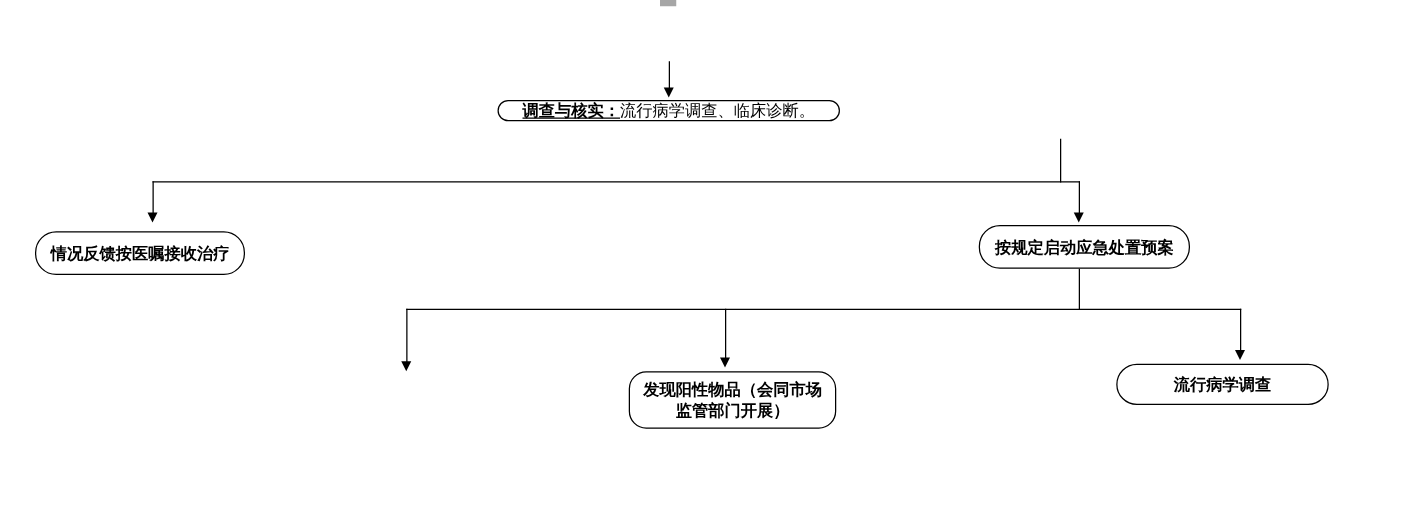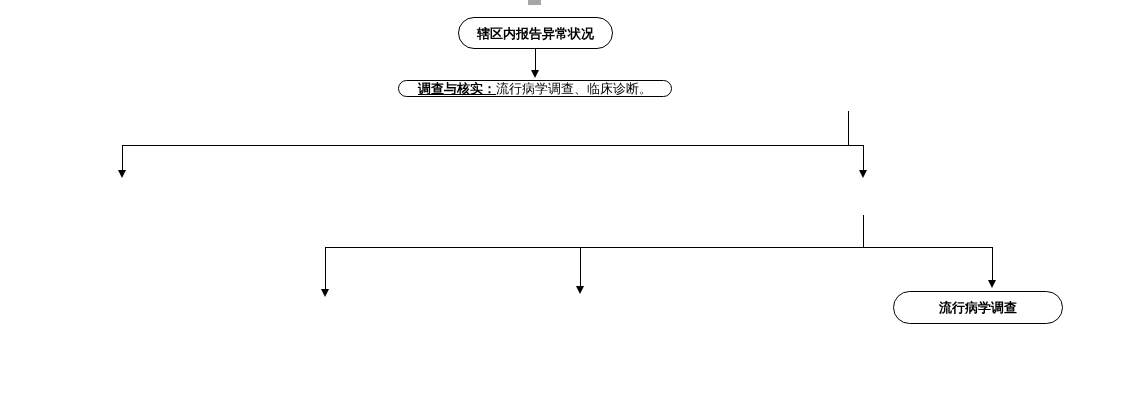--- a/index.html
+++ b/index.html
@@ -81,51 +81,58 @@
     white-space: nowrap;
   }
 </style>
 </head>
 <body>
 
 <div id="canvas">
 
   <div class="top-mark" style="left:528px; top:0px; width:13px; height:5px;"></div>
 
-  <div class="node" style="left:458px; top:17px; width:155px; height:32px;">
-    <span class="node-inner">辖区内报告异常状况</span>
-  </div>
 
   <div class="vline" style="left:535px; top:49px; height:23px;"></div>
   <div class="arrowhead" style="left:531px; top:70px;"></div>
 
   <div class="node normal-weight" style="left:398px; top:80px; width:274px; height:17px;">
     <span class="node-inner"><span class="seg-bold-ul">调查与核实：</span><span class="seg-plain">流行病学调查、临床诊断。</span></span>
   </div>
 
   <div class="vline" style="left:848px; top:111px; height:35px;"></div>
   <div class="hline" style="left:122px; top:145px; width:742px;"></div>
   <div class="vline" style="left:122px; top:145px; height:28px;"></div>
   <div class="arrowhead" style="left:118px; top:170px;"></div>
   <div class="vline" style="left:863px; top:145px; height:28px;"></div>
   <div class="arrowhead" style="left:859px; top:170px;"></div>
 
+  <div class="node" style="left:28px; top:185px; width:168px; height:35px;">
+    <span class="node-inner">情况反馈按医嘱接收治疗</span>
+  </div>
 
+  <div class="node" style="left:783px; top:180px; width:169px; height:35px;">
+    <span class="node-inner">按规定启动应急处置预案</span>
+  </div>
 
   <div class="vline" style="left:863px; top:215px; height:33px;"></div>
   <div class="hline" style="left:325px; top:247px; width:668px;"></div>
 
   <div class="vline" style="left:325px; top:247px; height:45px;"></div>
   <div class="arrowhead" style="left:321px; top:289px;"></div>
 
   <div class="vline" style="left:580px; top:247px; height:42px;"></div>
   <div class="arrowhead" style="left:576px; top:286px;"></div>
 
   <div class="vline" style="left:992px; top:247px; height:36px;"></div>
   <div class="arrowhead" style="left:988px; top:280px;"></div>
 
+  <div class="node" style="left:503px; top:297px; width:166px; height:46px; border-radius:14px;">
+    <span class="node-inner">发现阳性物品（会同市场
+监管部门开展）</span>
+  </div>
 
   <div class="node" style="left:893px; top:291px; width:170px; height:33px;">
     <span class="node-inner">流行病学调查</span>
   </div>
 
   <h1 class="sr-hidden">辖区内异常状况处置流程图</h1>
 </div>
 
 </body></html>

